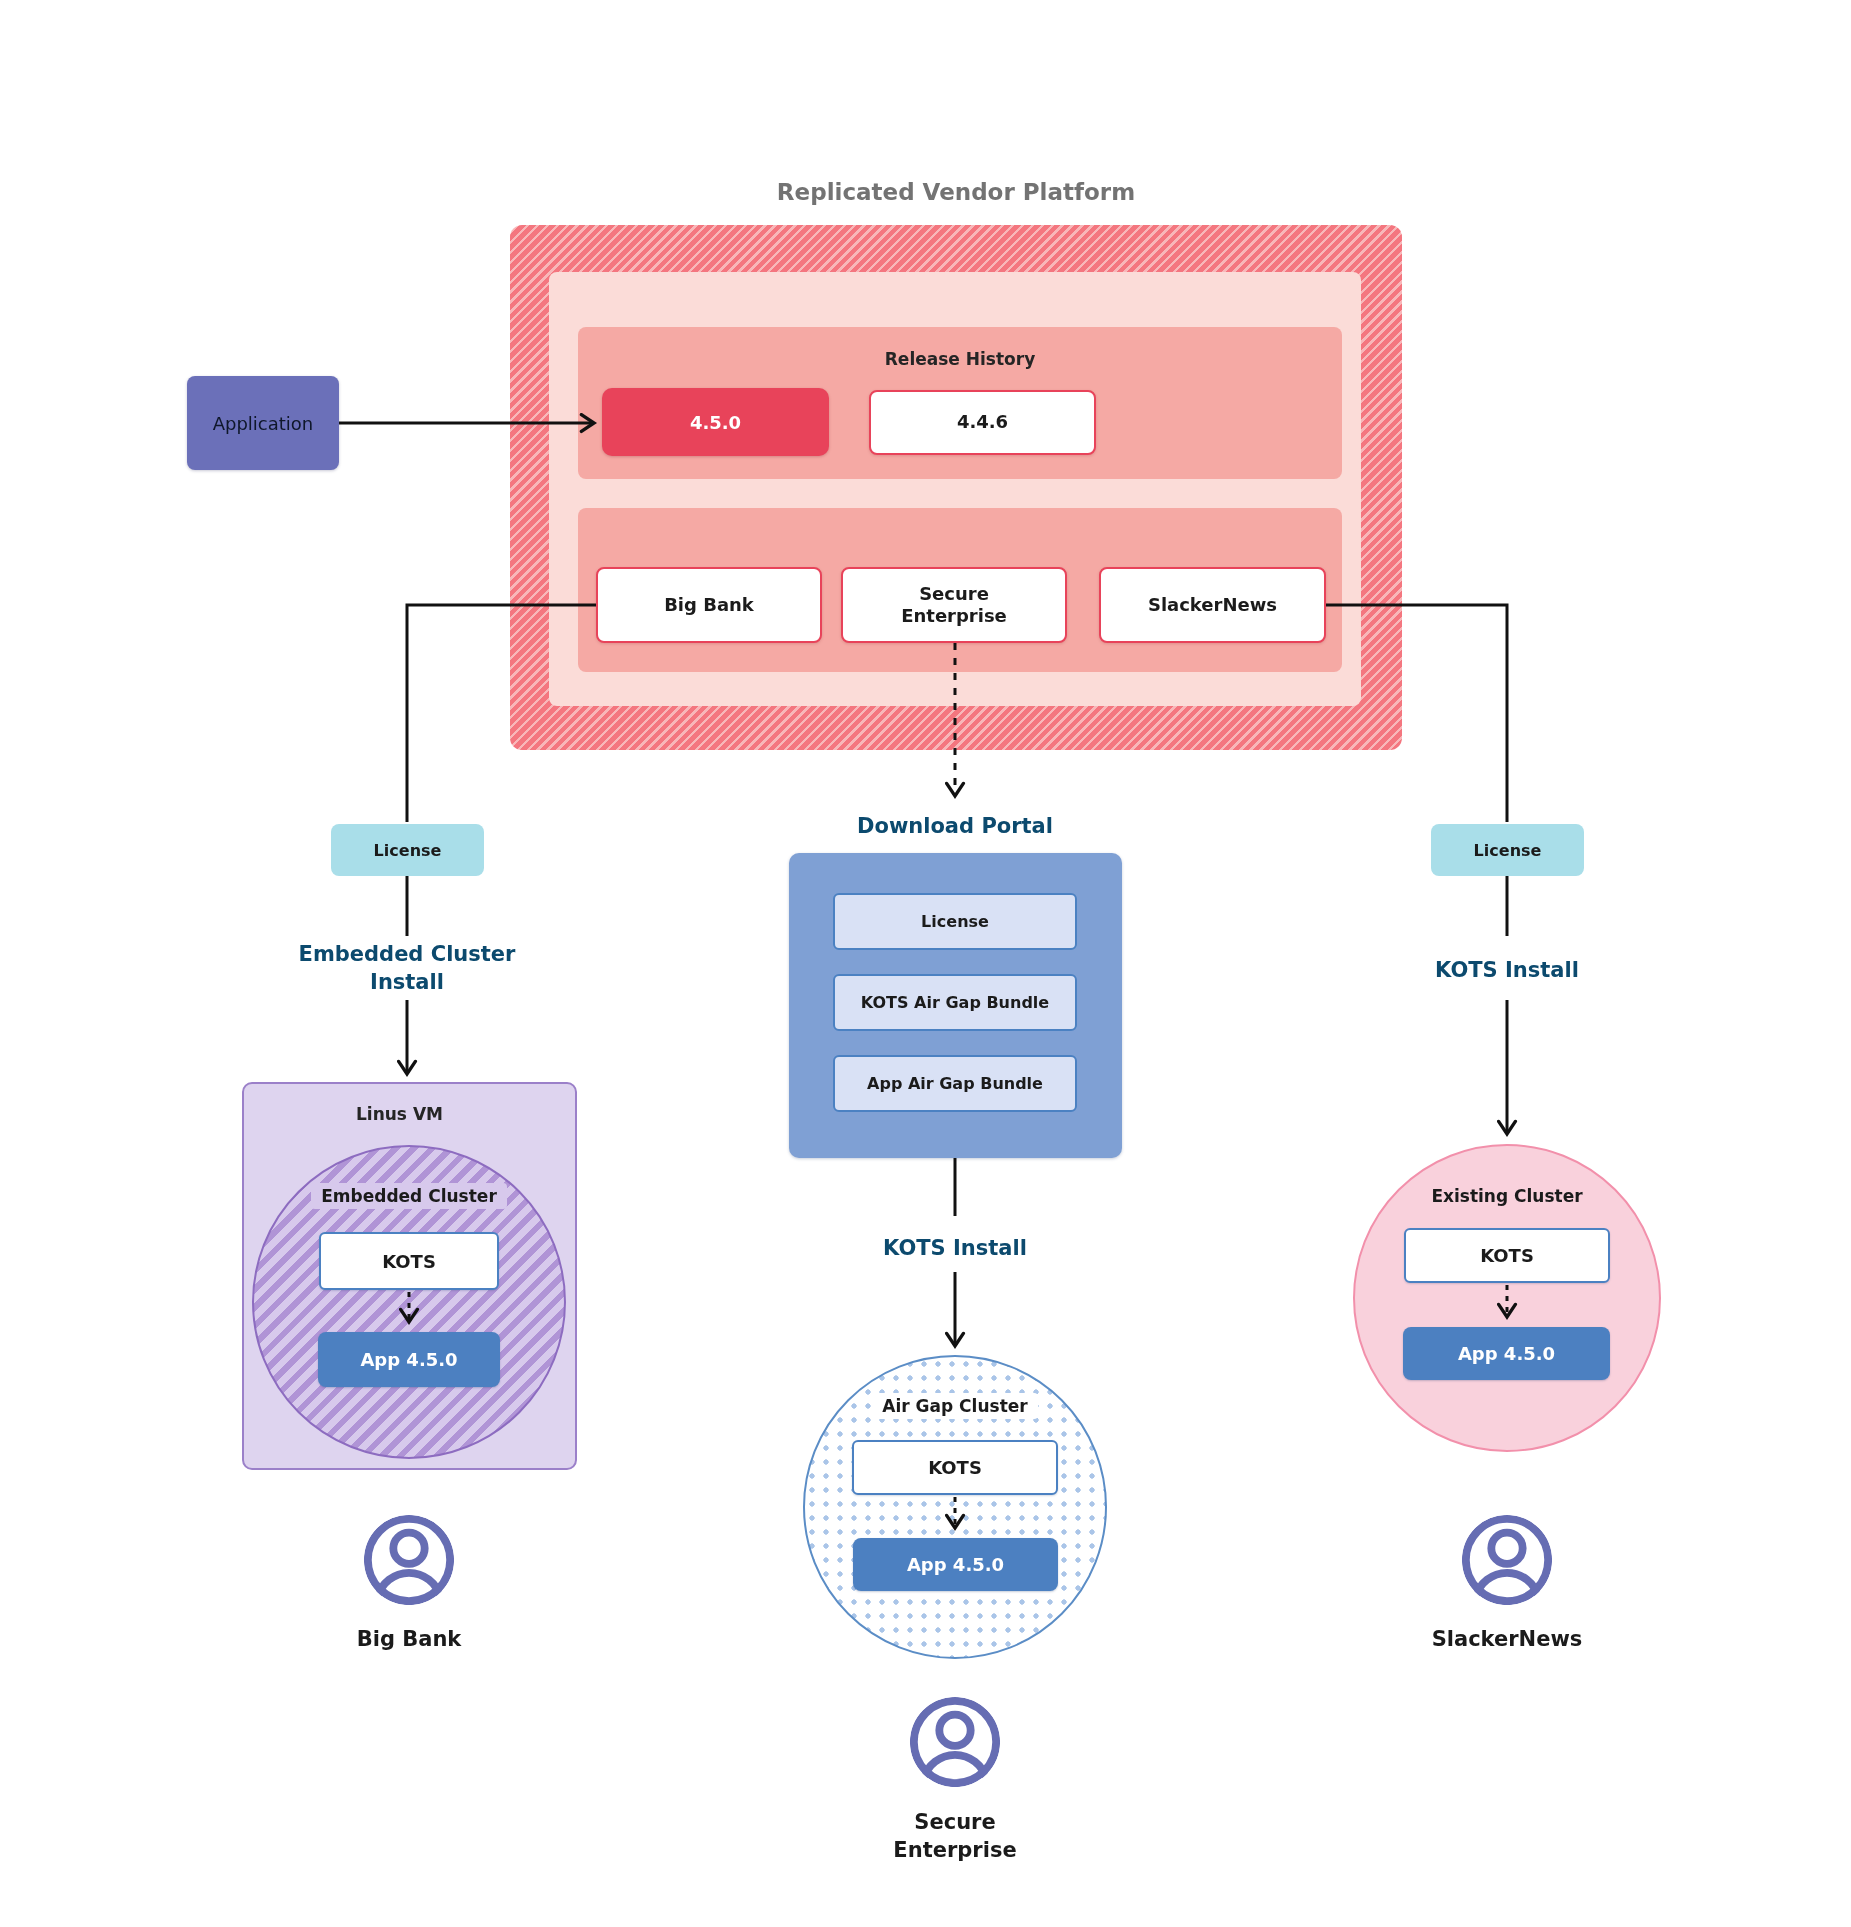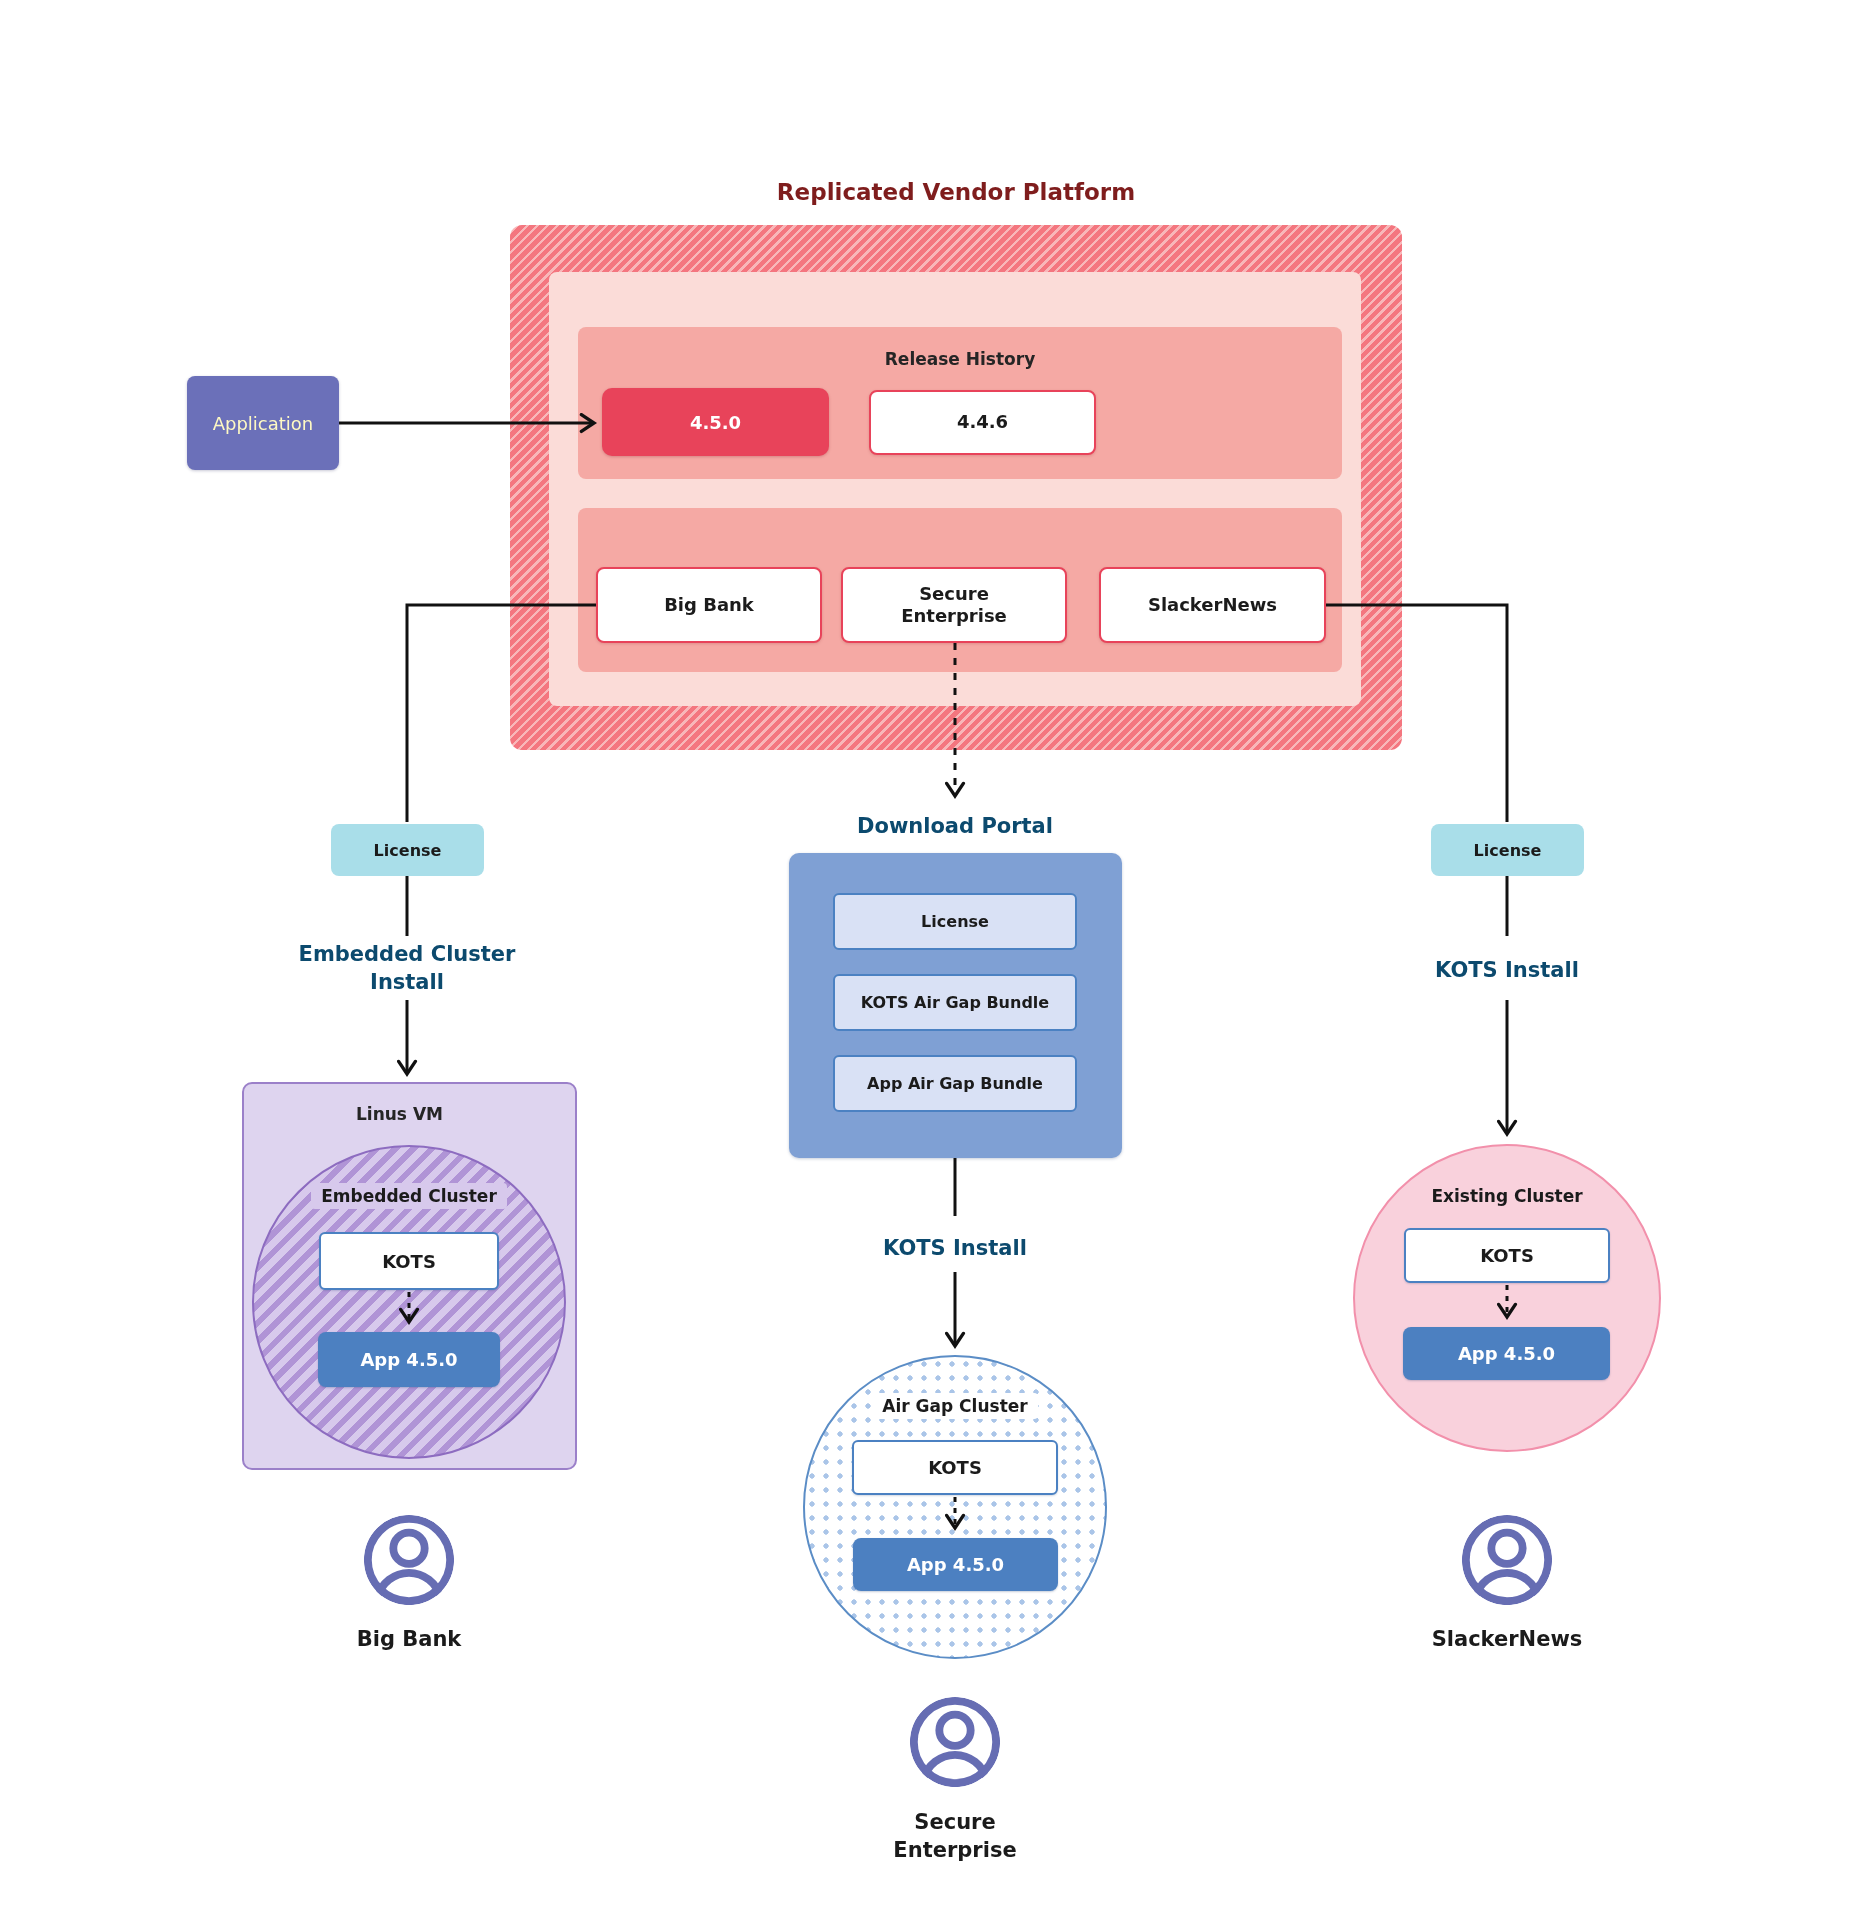--- a/index.html
+++ b/index.html
@@ -2,31 +2,31 @@
 <html><head>
 <meta charset="utf-8">
 <style>
   html,body{margin:0;padding:0;background:#fff;}
   .canvas{
     position:relative;width:1851px;height:1927px;background:#ffffff;
     font-family:"DejaVu Sans","Liberation Sans",sans-serif;color:#1b1b1b;overflow:hidden;
   }
   .abs{position:absolute;box-sizing:border-box;}
   .center{display:flex;align-items:center;justify-content:center;text-align:center;}
-  .diagram-title{font-size:23px;font-weight:600;color:#7f1d1d;}
+  .diagram-title{font-size:23px;font-weight:600;color:#737373;}
   .section-label{font-size:17px;font-weight:600;color:#252525;}
   .hatch-red{
     background:repeating-linear-gradient(135deg,#f4767f 0px,#f4767f 4.6px,#f8b7b9 4.6px,#f8b7b9 7px);
     border-radius:12px;
   }
   .stable{background:#fbdcd8;border-radius:8px;}
   .salmon{background:#f5a9a4;border-radius:8px;}
   .release-current{background:#e8435a;border-radius:10px;color:#fff;font-size:18px;font-weight:700;box-shadow:0 1px 3px rgba(120,20,30,.25);}
   .white-red{background:#fff;border:2px solid #e8435a;border-radius:8px;font-size:18px;font-weight:600;box-shadow:0 1px 3px rgba(120,20,30,.18);line-height:1.25;}
-  .app-node{background:#6b70b9;border-radius:8px;color:#fef9c3;font-size:18px;font-weight:500;box-shadow:0 1px 3px rgba(40,40,90,.25);}
+  .app-node{background:#6b70b9;border-radius:8px;color:#0f172a;font-size:18px;font-weight:500;box-shadow:0 1px 3px rgba(40,40,90,.25);}
   .license-badge{background:#a9dee9;border-radius:8px;font-size:16px;font-weight:600;}
   .flow-label{font-size:21px;font-weight:600;color:#0c4a6e;line-height:28px;}
   .vm-box{background:#ded4ef;border:2.5px solid #9b80c9;border-radius:10px;}
   .hatch-purple-circle{
     border-radius:50%;border:2.5px solid #8d6cc0;
     background:repeating-linear-gradient(135deg,#d7c9ec 0px,#d7c9ec 7px,#b094d6 7px,#b094d6 13px);
   }
   .dot-circle{
     border-radius:50%;border:2.5px solid #5b8dc6;background-color:#fff;
     background-image:radial-gradient(circle,#aac5e8 2.4px,rgba(255,255,255,0) 2.9px);

